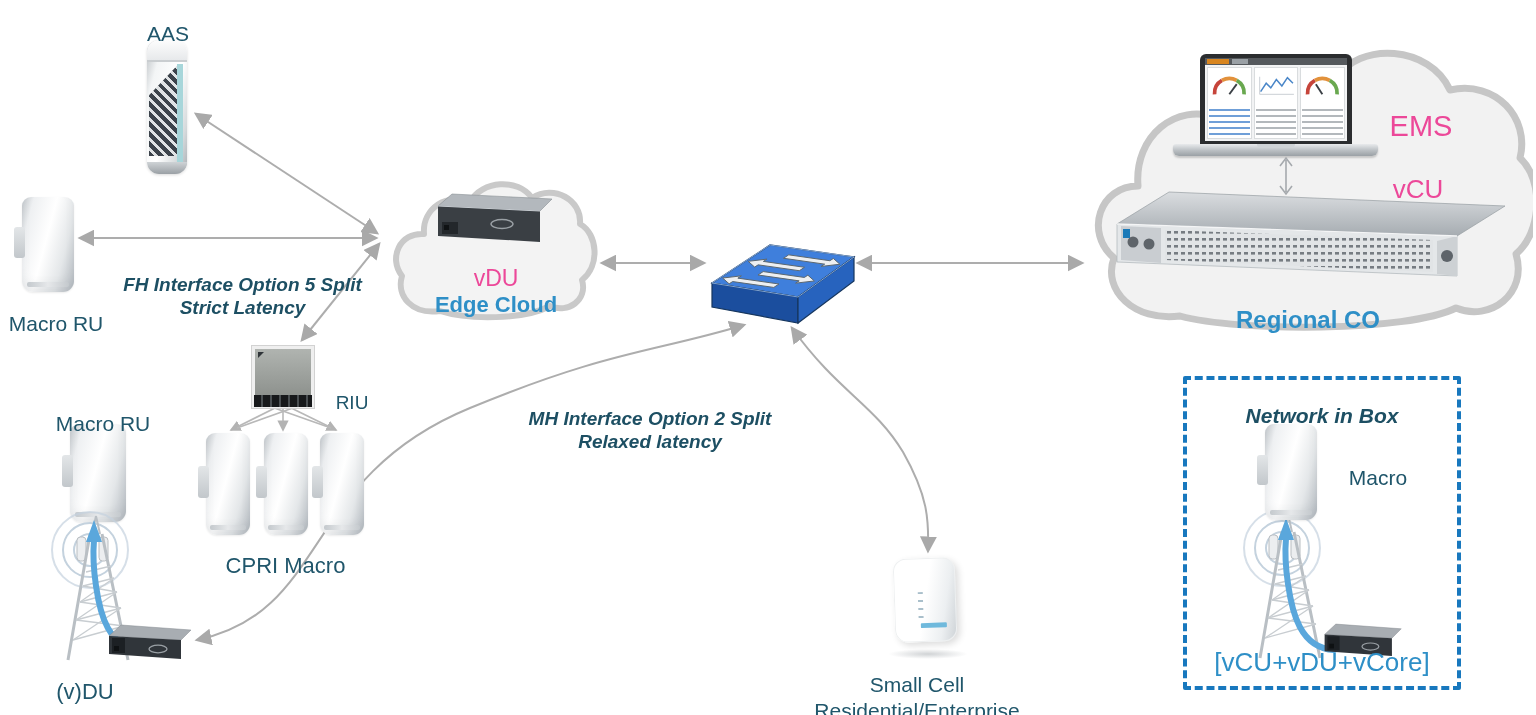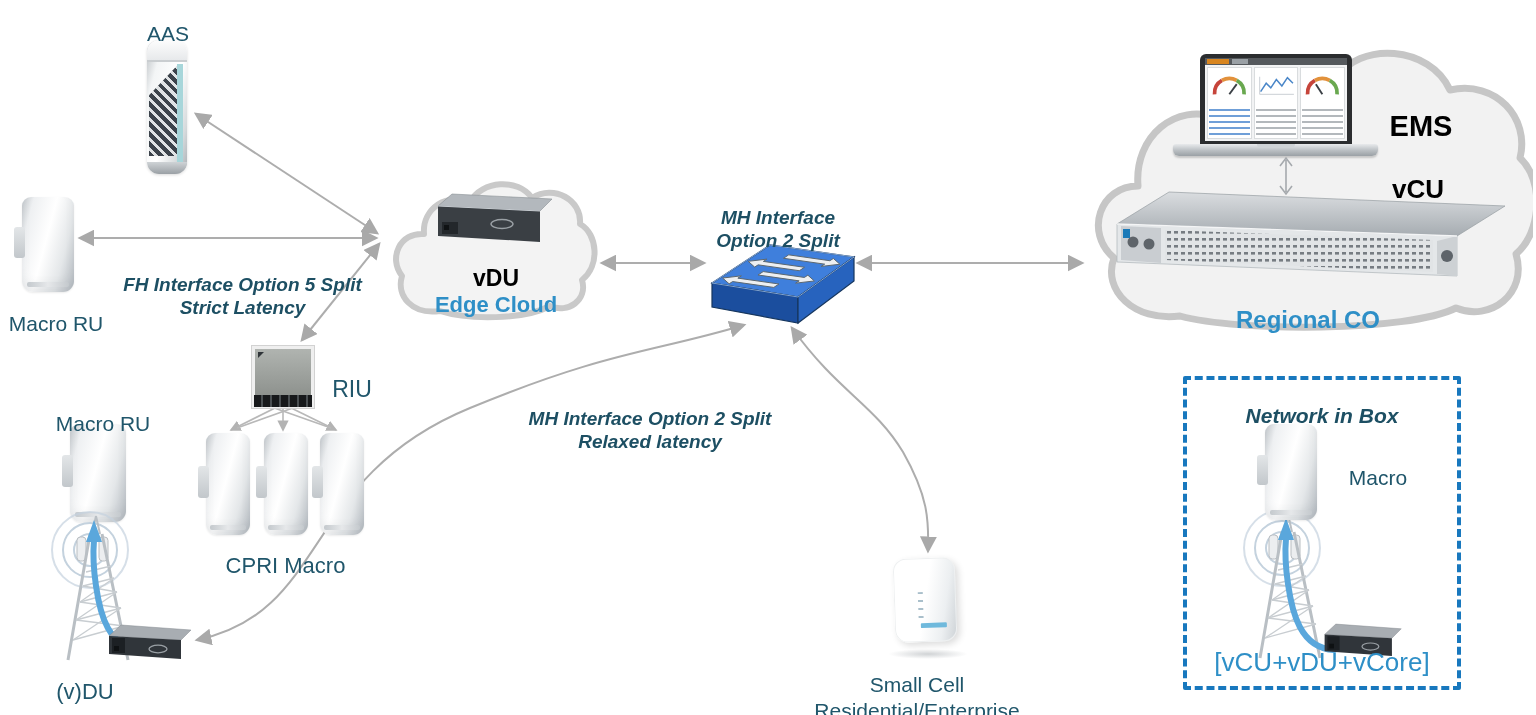--- a/index.html
+++ b/index.html
@@ -7,21 +7,21 @@
   body { font-family:"Liberation Sans","DejaVu Sans",sans-serif; }
   #stage { position:relative; width:1536px; height:715px; background:#ffffff; overflow:hidden; }
   .abs { position:absolute; }
   #arrow-layer { position:absolute; left:0; top:0; z-index:1; }
   .node { z-index:3; }
 
   
   .lbl { position:absolute; z-index:6; text-align:center;margin-top:16px; }
   .lbl-teal  { color:#20566B; font-size:21px; }
   .lbl-iface { color:#1D4F63; font-size:19px; font-style:italic; font-weight:600; line-height:23px; }
-  .lbl-navy  { color:#000000; font-weight:bold; }
+  .lbl-navy  { color:#ec4899; font-weight:normal; }
   .lbl-blue  { color:#2E8FC7; }
 
   
   .antenna { position:absolute; z-index:3;
     border-radius:9px 9px 11px 11px;
     background:linear-gradient(105deg,#c2c7cb 0%,#eef0f2 16%,#ffffff 46%,#e4e7e9 74%,#b4bac0 100%);
     box-shadow:inset 0 -8px 10px rgba(90,100,110,.10), 0 1px 2px rgba(0,0,0,.08); }
   .antenna::before { content:""; position:absolute; left:-8px; top:32%; width:11px; height:32%;
     background:linear-gradient(180deg,#e3e6e8,#c2c7cb); border-radius:3px; }
   .antenna::after { content:""; position:absolute; left:9%; right:9%; bottom:5px; height:5px;
@@ -143,24 +143,20 @@
       <polygon points="8,18 110,23 110,54 8,48" fill="#3a3f44"></polygon>
       <rect x="12" y="34" width="16" height="12" fill="#23272b"></rect>
       <rect x="14" y="37" width="5" height="5" fill="#0f1214"></rect>
       <ellipse cx="72" cy="36" rx="11" ry="4.5" fill="none" stroke="#9aa0a5" stroke-width="1.4"></ellipse>
       <line x1="8" y1="18" x2="110" y2="23" stroke="#c6cbd0" stroke-width="1"></line>
     </svg>
     <div class="lbl lbl-navy" style="left:0; top:83px; width:100%; font-size:23px;">vDU</div>
     <div class="lbl lbl-blue" style="left:0; top:110px; width:100%; font-size:22px; font-weight:600;">Edge Cloud</div>
   </div>
 
-  <div class="lbl lbl-iface" style="left:688px; top:190px; width:180px;">
-    <div>MH Interface</div>
-    <div>Option 2 Split</div>
-  </div>
 
   <svg class="abs node" style="left:706px; top:233px;" width="152" height="94" viewBox="0 0 152 94">
     <polygon points="6,50 64,12 148,24 92,64" fill="#3F7FDC" stroke="#16365E" stroke-width="1.2"></polygon>
     <polygon points="6,50 92,64 92,90 6,74" fill="#1B4E9E" stroke="#16365E" stroke-width="1.2"></polygon>
     <polygon points="92,64 148,24 148,48 92,90" fill="#2763BE" stroke="#16365E" stroke-width="1.2"></polygon>
     <polygon points="6,50 64,12 148,24 92,64" fill="none" stroke="#9cc0f0" stroke-width="0.8"></polygon>
     <g transform="matrix(84,12,-58,38,64,12)" fill="#EDEFF1" stroke="#5B6770" stroke-width="1">
       <polygon vector-effect="non-scaling-stroke" points="0.33,0.155 0.82,0.155 0.82,0.095 0.97,0.20 0.82,0.305 0.82,0.245 0.33,0.245"></polygon>
       <polygon vector-effect="non-scaling-stroke" points="0.67,0.375 0.18,0.375 0.18,0.315 0.03,0.42 0.18,0.525 0.18,0.465 0.67,0.465"></polygon>
       <polygon vector-effect="non-scaling-stroke" points="0.33,0.595 0.82,0.595 0.82,0.535 0.97,0.64 0.82,0.745 0.82,0.685 0.33,0.685"></polygon>
@@ -243,21 +239,21 @@
       <line x1="14" y1="44" x2="354" y2="56" stroke="#F4F5F6" stroke-width="1.4"></line>
     </svg>
 
     <div class="lbl lbl-blue" style="left:70px; top:282px; width:300px; font-size:24px; font-weight:600;">Regional CO</div>
   </div>
 
   <div class="riu-box" style="left:252px; top:346px;">
     <div class="riu-led"></div>
     <div class="riu-ports"></div>
   </div>
-  <div class="lbl lbl-teal" style="left:322px; top:360px; width:60px; font-size:23px;">RIU</div>
+  <div class="lbl lbl-teal" style="left:322px; top:376px; width:60px; font-size:19px;">RIU</div>
 
   <div class="antenna" style="left:206px; top:433px; width:44px; height:102px;"></div>
   <div class="antenna" style="left:264px; top:433px; width:44px; height:102px;"></div>
   <div class="antenna" style="left:320px; top:433px; width:44px; height:102px;"></div>
   <div class="lbl lbl-teal" style="left:218px; top:537px; width:135px; font-size:22px;">CPRI Macro</div>
 
   <div class="lbl lbl-teal" style="left:48px; top:396px; width:110px;">Macro RU</div>
   <div class="antenna" style="left:70px; top:424px; width:56px; height:98px;"></div>
 
   <svg class="abs node" style="left:40px; top:500px;" width="130" height="162" viewBox="0 0 130 162">

